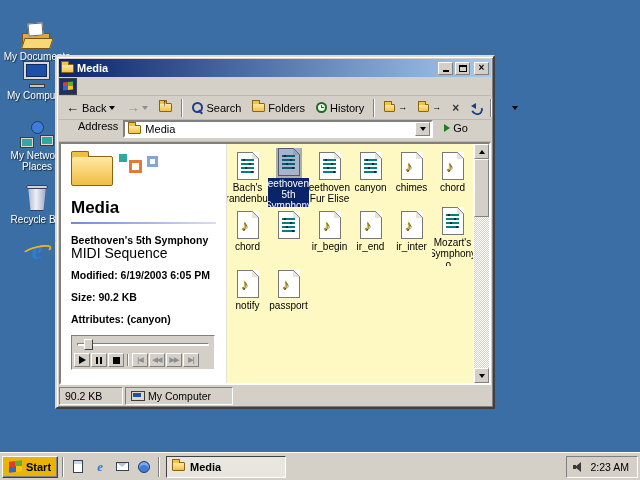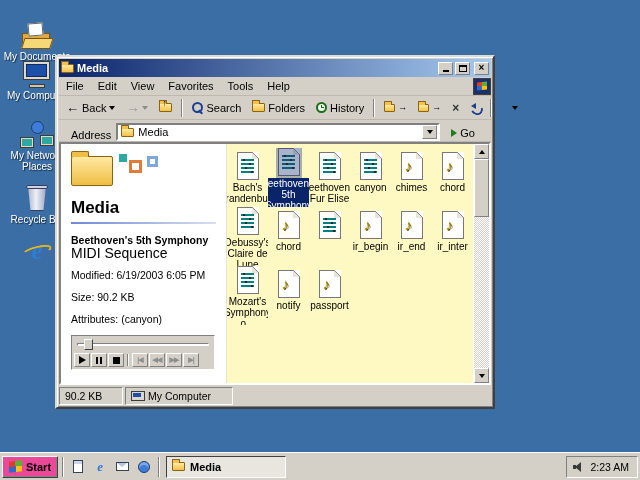--- a/index.html
+++ b/index.html
@@ -87,21 +87,21 @@
   .hist:before{content:'';position:absolute;left:3px;top:1px;width:1px;height:3px;background:#1d6b1d;}
   .hist:after{content:'';position:absolute;left:3px;top:3px;width:3px;height:1px;background:#1d6b1d;}
   .mini-arrow{font-size:9px;font-weight:bold;line-height:9px;}
   .xglyph{font-weight:bold;font-size:12px;line-height:12px;color:#333;}
   .undo-icon{position:relative;width:11px;height:9px;display:inline-block;}
   .undo-icon:before{content:'';position:absolute;left:1px;top:1px;width:8px;height:7px;border:2px solid #1B3F8F;border-radius:50%;border-top-color:transparent;border-left-color:transparent;transform:rotate(25deg);}
   .undo-icon:after{content:'';position:absolute;left:-2px;top:0;border:3px solid transparent;border-right:5px solid #1B3F8F;}
   .grid4{position:relative;width:8px;height:8px;display:inline-block;}
   .grid4:before{content:'';position:absolute;left:0;top:0;width:3px;height:3px;background:#3A6EA5;box-shadow:5px 0 0 #3A6EA5,0 5px 0 #3A6EA5,5px 5px 0 #3A6EA5;}
 
-  .addressbar { height:22px; flex:0 0 22px; display:flex; align-items:flex-end; padding:0 10px; border-bottom:1px solid #BDB9B1; }
+  .addressbar { height:22px; flex:0 0 22px; display:flex; align-items:flex-start; padding:0 17px; border-bottom:1px solid #BDB9B1; }
   .addr-label { padding:0 5px 0 2px; }
   .combo { flex:1; height:18px; display:flex; align-items:center; gap:4px; padding:0 1px 0 3px; border:2px solid; border-color:#808080 #fff #fff #808080; background:#fff; }
   .combo-text { flex:1; }
   .combo-dd { width:15px; height:14px; display:flex; align-items:center; justify-content:center; border:1px solid; border-color:#fff #808080 #808080 #fff; background:#D4D0C8; }
   .go-btn { display:flex; align-items:center; gap:3px; margin-left:5px; padding:1px 5px; border:1px solid transparent; background:transparent; font-size:11px; }
   .go-icon{width:0;height:0;border-top:4px solid transparent;border-bottom:4px solid transparent;border-left:6px solid #1E7E1E;}
 
   .content { flex:1; min-height:0; display:flex; background:#fff; border:2px solid; border-color:#808080 #fff #fff #808080; }
 
   
@@ -109,21 +109,21 @@
   .bigfolder { position:relative; height:44px; }
   .bf-folder{position:absolute;left:0;top:4px;width:42px;height:30px;background:linear-gradient(#FFE9A2,#EFBE45);border:1px solid #8a6410;border-radius:2px;}
   .bf-folder:before{content:'';position:absolute;left:-1px;top:-6px;width:16px;height:5px;background:#EFBE45;border:1px solid #8a6410;border-bottom:none;border-radius:2px 2px 0 0;}
   .bf-sq1{position:absolute;left:48px;top:2px;width:8px;height:8px;background:#2FA8A0;}
   .bf-sq2{position:absolute;left:58px;top:8px;width:13px;height:13px;border:3px solid #E07C3A;}
   .bf-sq3{position:absolute;left:76px;top:4px;width:11px;height:11px;border:3px solid #7FA8D9;}
   .panel-title { font-size:17px; font-weight:bold; margin-top:2px; }
   .rule { height:2px; margin:4px 0 10px 0; background:linear-gradient(90deg,#6F8BD5,#D8DEF2); }
   .sel-name { font-weight:bold; font-size:10.5px; line-height:13px; }
   .sel-type { font-size:14px; line-height:13px; margin-bottom:9px; }
-  .sel-line { font-size:10.5px; line-height:13px; margin-bottom:9px; }
+  .sel-line { font-size:10.5px; line-height:13px; margin-bottom:9px;font-weight:bold; }
 
   .player { width:144px; background:#D4D0C8; border:1px solid; border-color:#808080 #fff #fff #808080; padding:2px; margin-top:2px; }
   .slider { height:13px; display:flex; align-items:center; padding:0 3px; position:relative; }
   .slider .track{flex:1;height:3px;border:1px solid;border-color:#808080 #fff #fff #808080;background:#fff;}
   .slider .thumb{position:absolute;left:10px;top:1px;width:9px;height:11px;background:#D4D0C8;border:1px solid;border-color:#fff #404040 #404040 #fff;}
   .pbtns { display:flex; align-items:center; gap:1px; margin-top:2px; }
   .pbtn { width:16px; height:14px; display:flex; align-items:center; justify-content:center; padding:0; cursor:default;
           border:1px solid; border-color:#fff #808080 #808080 #fff; background:#D4D0C8; }
   .ply{width:0;height:0;border-left:7px solid #000;border-top:4px solid transparent;border-bottom:4px solid transparent;}
   .paus{width:2px;height:7px;background:#000;box-shadow:4px 0 0 #000;margin-right:4px;}
@@ -159,21 +159,21 @@
   .st.left { flex:1; }
   .st.mid { flex:0 0 64px; }
   .st.right { flex:0 0 108px; }
   .mini-pc{position:relative;width:13px;height:11px;}
   .mini-pc:before{content:'';position:absolute;left:0;top:0;width:12px;height:8px;background:#DCD8D0;border:1px solid #3c3c38;}
   .mini-pc:after{content:'';position:absolute;left:2px;top:2px;width:8px;height:4px;background:#1B4FA8;}
 
   
   .taskbar { position:absolute; left:0; bottom:0; width:640px; height:28px; background:#D4D0C8; border-top:1px solid #fff; display:flex; align-items:center; padding:0 2px; }
   .start { height:22px; display:flex; align-items:center; padding:0 6px; font-weight:bold; font-size:11px; cursor:default;
-           border:1px solid; border-color:#fff #404040 #404040 #fff; background:#ec4899; box-shadow:inset -1px -1px 0 #808080; }
+           border:1px solid; border-color:#fff #404040 #404040 #fff; background:#eab308; box-shadow:inset -1px -1px 0 #808080; }
   .tsep { width:2px; height:20px; border-left:1px solid #808080; border-right:1px solid #fff; margin:0 4px; }
   .ql { display:flex; align-items:center; gap:6px; padding:0 2px; }
   .qicon { width:16px; height:16px; display:flex; align-items:center; justify-content:center; }
   .q-doc{width:10px;height:13px;background:#fff;border:1px solid #345;box-shadow:inset 0 3px 0 #cdd6e8;}
   .q-e{font:italic bold 13px "Liberation Serif", serif;color:#2F7CD4;}
   .q-mail{position:relative;width:13px;height:9px;background:#fff;border:1px solid #345;}
   .q-mail:before{content:'';position:absolute;left:0;top:0;border-left:5px solid transparent;border-right:5px solid transparent;border-top:4px solid #B8C4DC;}
   .q-globe{width:12px;height:12px;border-radius:50%;background:#3F7BD9;border:1px solid #1c3c74;box-shadow:inset 0 3px 0 rgba(255,255,255,.35);}
   .taskbtn { height:22px; width:120px; margin-left:2px; display:flex; align-items:center; gap:5px; padding:0 5px; font-size:11px; cursor:default;
              border:1px solid; border-color:#404040 #fff #fff #404040; background:#E8E6DE; font-weight:bold; }
@@ -256,28 +256,20 @@
         <button class="tbb raised">
             <span class="glyph-max"></span>
           </button>
         <button class="tbb raised close">
             <span class="glyph-x">×</span>
           </button>
       </span>
     </div>
 
     <div class="menubar">
-      <div class="menu-items" id="menu-items">
-          <span class="menu-item">File</span>
-          <span class="menu-item">Edit</span>
-          <span class="menu-item">View</span>
-          <span class="menu-item">Favorites</span>
-          <span class="menu-item">Tools</span>
-          <span class="menu-item">Help</span>
-        </div>
       <div class="throbber">
           <span class="flag"></span>
         </div>
     </div>
 
     <div class="toolbar">
       <button class="tb-btn">
         <span class="arrow-ch">←</span>
         <span>Back</span>
         <span class="tri-down"></span>
@@ -431,30 +423,20 @@
             <div class="flabel">chimes</div>
           </div>
           <div class="cell">
             <div class="icon-wrap">
               <div class="ficon wav">
                 <i class="fold"></i>
                 <span class="note">♪</span>
               </div>
             </div>
             <div class="flabel">chord</div>
-          </div>
-          <div class="cell">
-            <div class="icon-wrap">
-              <div class="ficon midi">
-                <i class="fold"></i>
-                <i class="m1"></i>
-                <i class="m2"></i>
-              </div>
-            </div>
-            <div class="flabel">Debussy's Claire de Lune</div>
           </div>
           <div class="cell">
             <div class="icon-wrap">
               <div class="ficon wav">
                 <i class="fold"></i>
                 <span class="note">♪</span>
               </div>
             </div>
             <div class="flabel">chord</div>
           </div>

